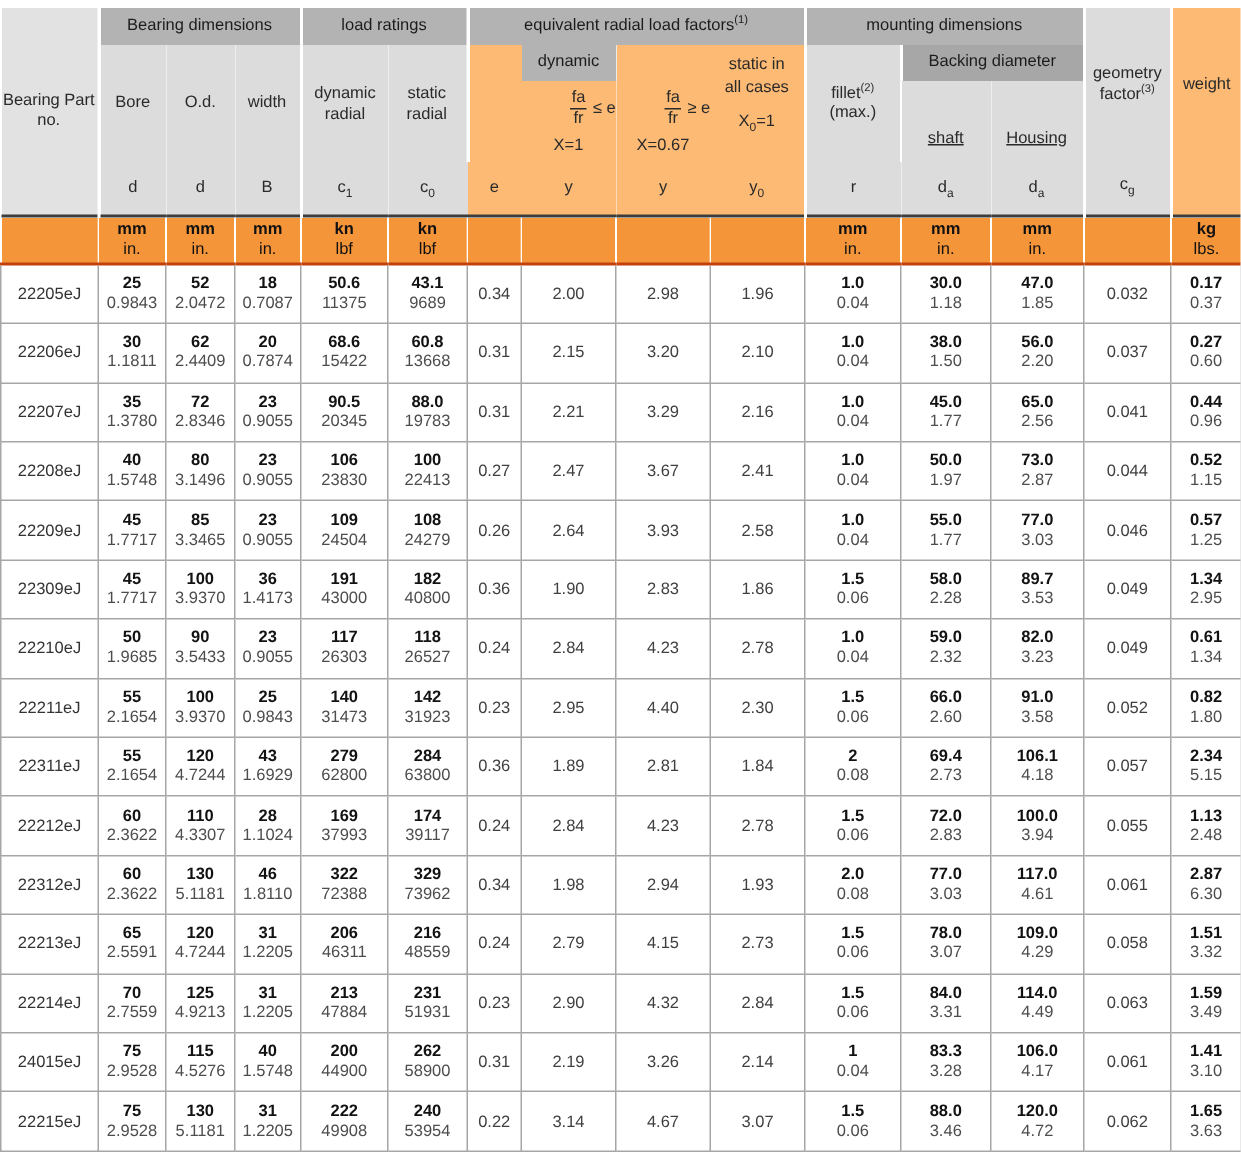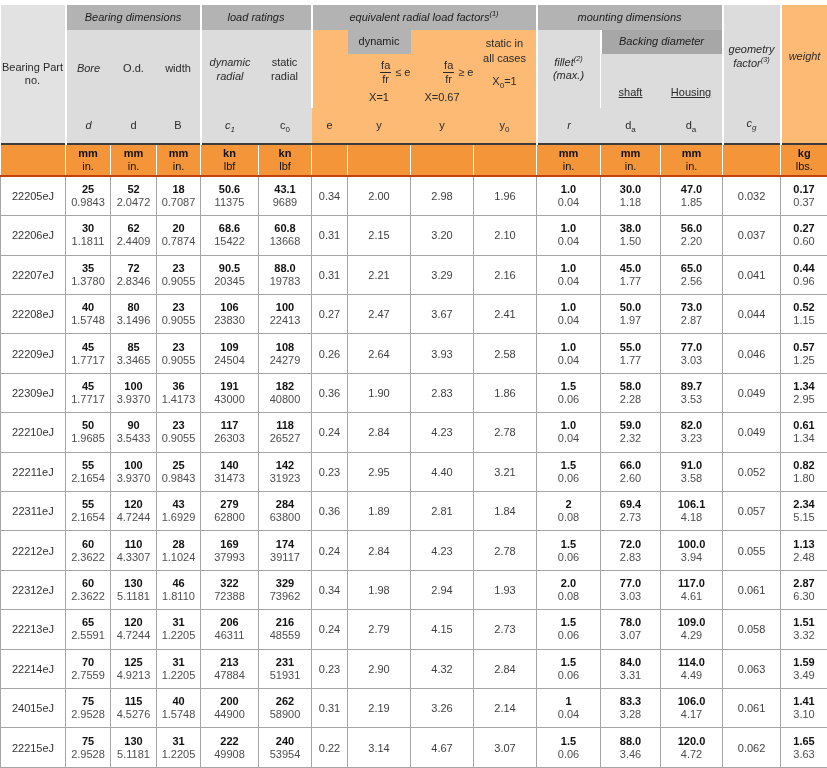--- a/index.html
+++ b/index.html
@@ -7,21 +7,21 @@
   table{border-collapse:collapse;table-layout:fixed;width:827px;height:768px;}
   td{padding:0;font-size:11px;overflow:hidden;vertical-align:middle;text-align:center;color:#2a2a2a;}
 
   
   thead td{line-height:13px;}
   .band{background:#b3b3b3;color:#1c1c1c;}
   .band-darker{background:#a7a7a7;color:#1c1c1c;}
   .panel{background:#dcdcdc;}
   .white{background:#fdba74;}
   .topw{border-top:5px solid #fff;}
-  .ws{border-left:2px solid #fff;font-style:italic;}
+  .ws{border-left:2px solid #fff;}
   .partno-cell{background:#e2e2e2;}
   sup{font-size:7.5px;vertical-align:super;line-height:0;}
   sub{font-size:8px;vertical-align:sub;line-height:0;}
 
   .dynbox{background:#b3b3b3;width:100%;height:100%;display:flex;align-items:center;justify-content:center;color:#1c1c1c;}
 
   .fx{display:flex;align-items:center;justify-content:flex-end;gap:4px;margin-top:2px;}
   .frac{display:inline-flex;flex-direction:column;line-height:13px;}
   .frac .ft{border-bottom:1px solid #2a2a2a;padding:0 1px;}
   .xline{margin-top:5px;}
@@ -542,21 +542,21 @@
           <div class="v1">140</div>
           <div class="v2">31473</div>
         </td>
         <td>
           <div class="v1">142</div>
           <div class="v2">31923</div>
         </td>
         <td class="sv">0.23</td>
         <td class="sv">2.95</td>
         <td class="sv">4.40</td>
-        <td class="sv">3.21</td>
+        <td class="sv">2.30</td>
         <td>
           <div class="v1">1.5</div>
           <div class="v2">0.06</div>
         </td>
         <td>
           <div class="v1">66.0</div>
           <div class="v2">2.60</div>
         </td>
         <td>
           <div class="v1">91.0</div>

